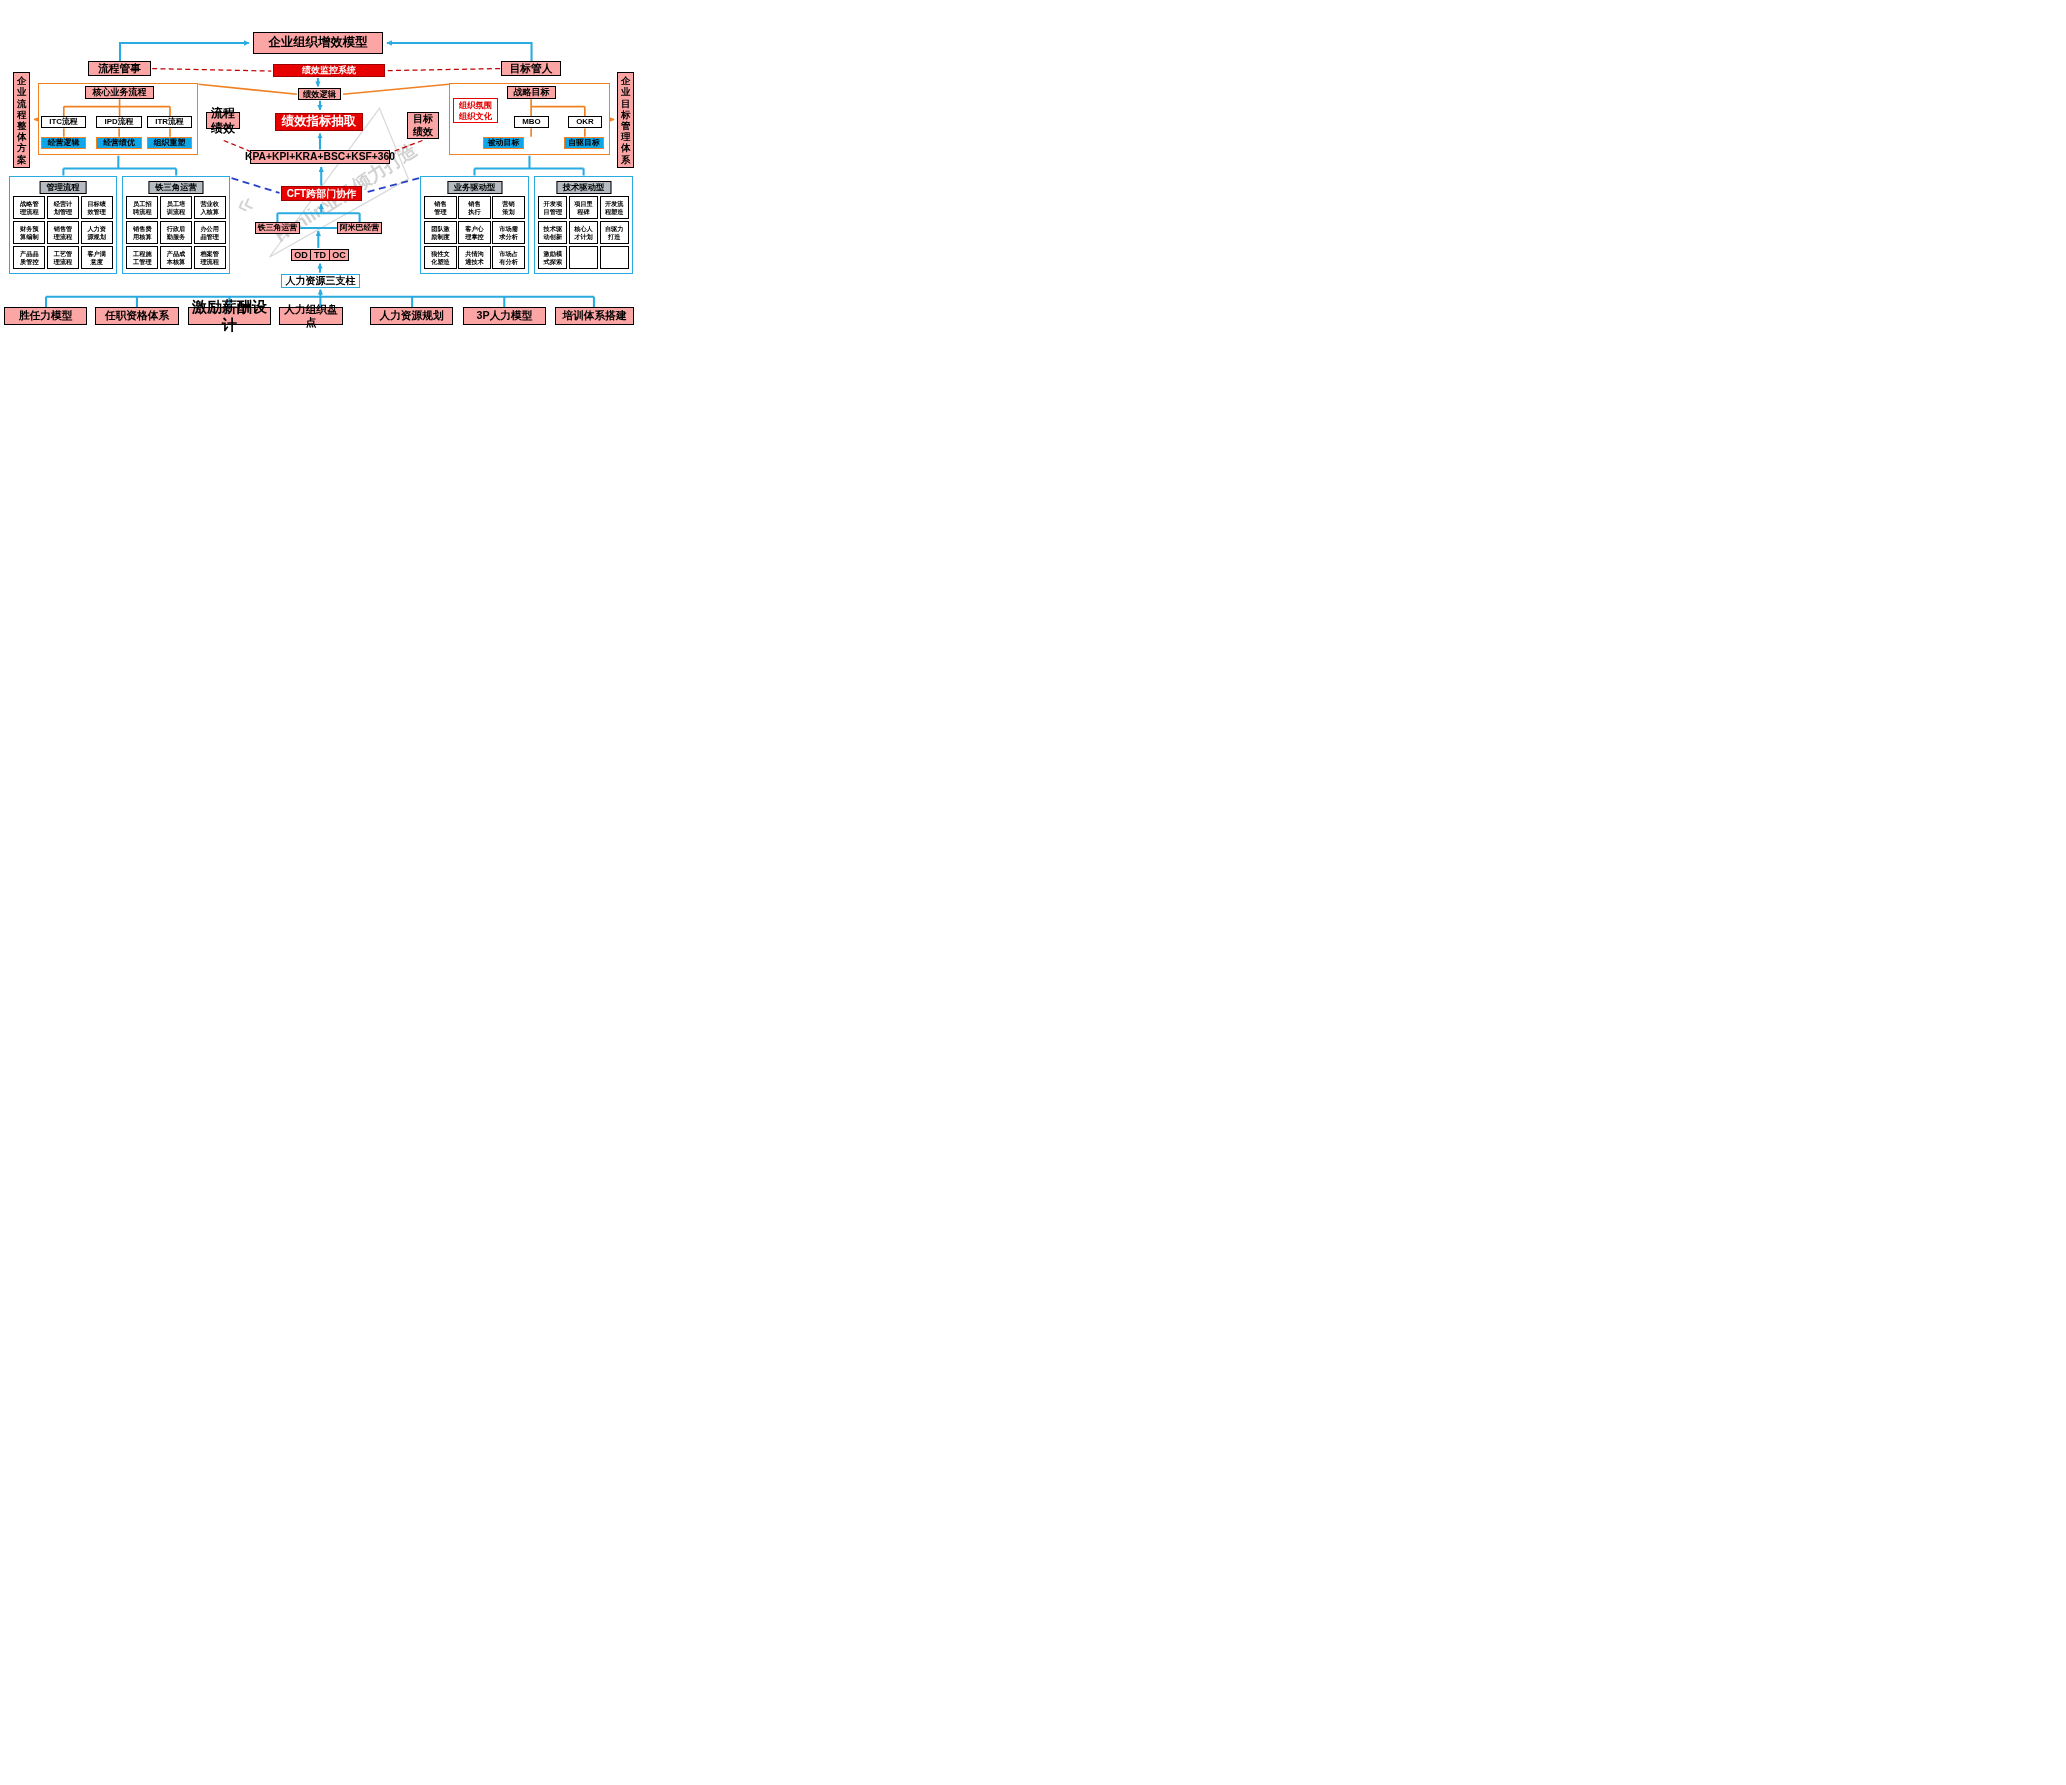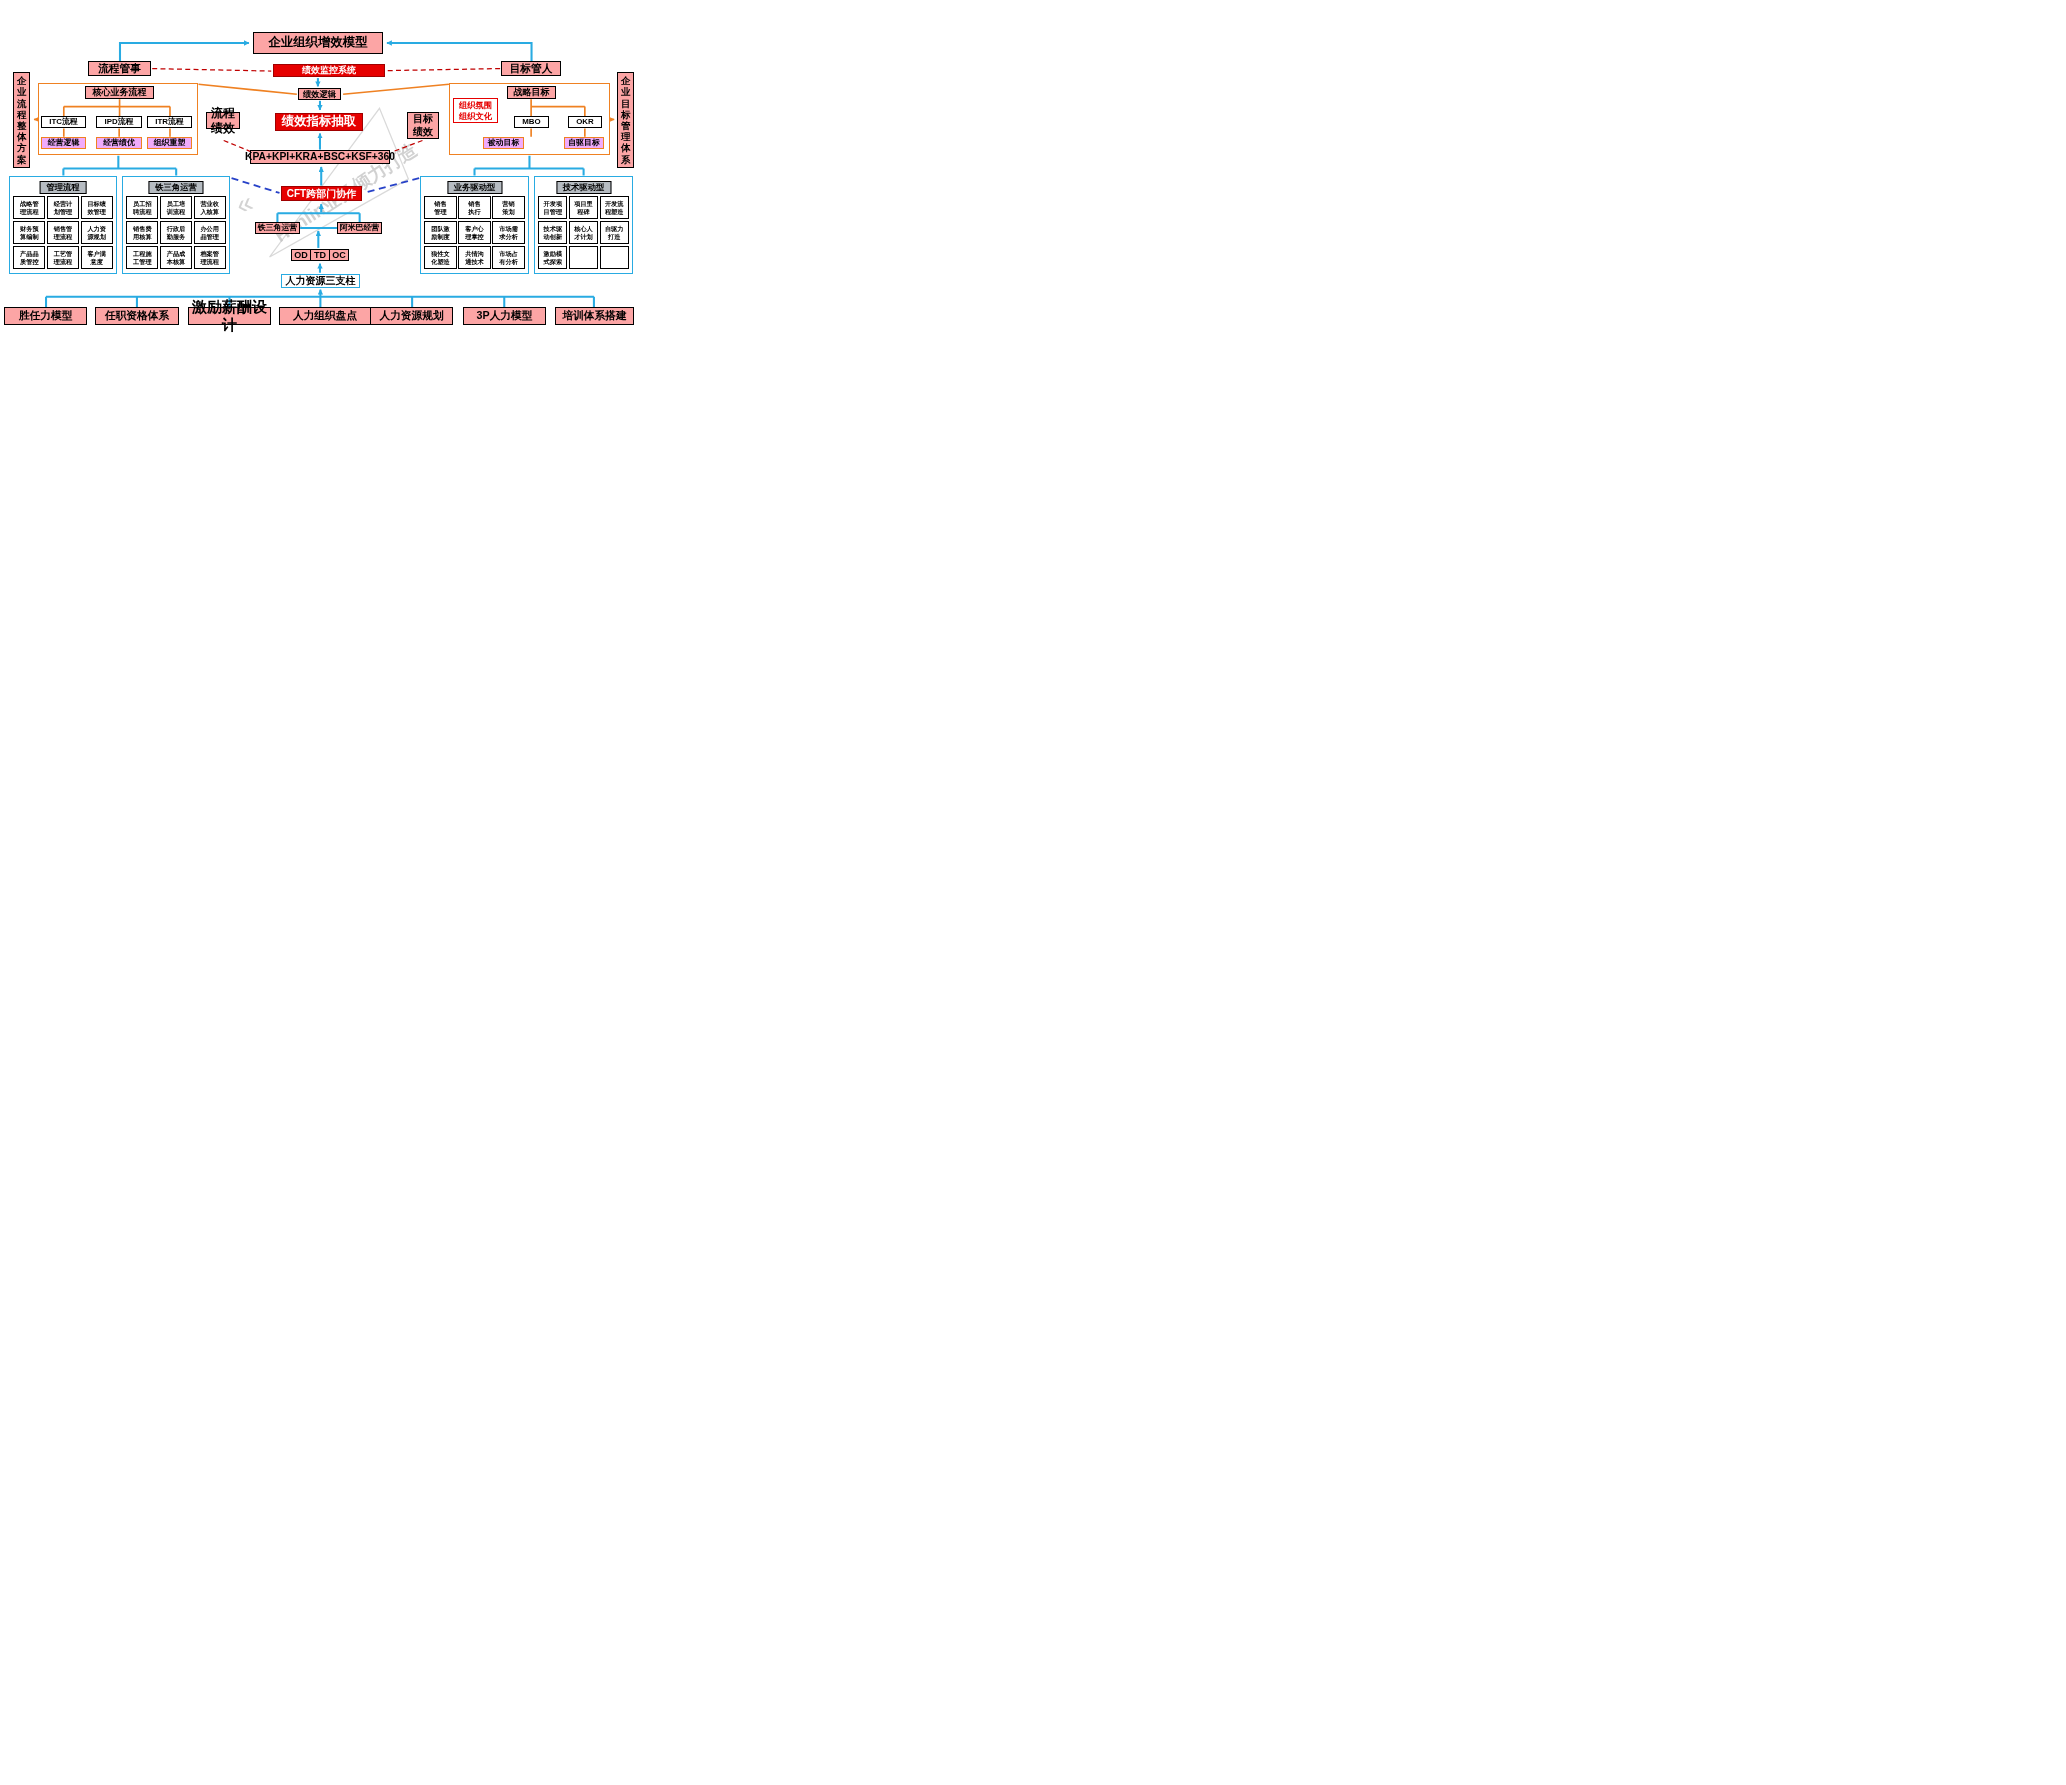--- a/index.html
+++ b/index.html
@@ -4,21 +4,21 @@
 <style>
   * { margin:0; padding:0; box-sizing:border-box; }
   html,body { background:#ffffff; font-family:"Liberation Sans","DejaVu Sans",sans-serif; }
   #stage { position:relative; width:635px; height:357px; background:#fff; overflow:hidden; }
   #wires { position:absolute; left:0; top:0; z-index:0; pointer-events:none; }
   .box { position:absolute; z-index:2; display:flex; align-items:center; justify-content:center;
          text-align:center; font-weight:700; white-space:pre-line; line-height:1.22; color:#000; }
   .gray   { background:#fca5a5; border:0.8px solid #000; }
   .redbox { background:#e60000; border:0.4px solid #a00000; color:#fff; }
   .wb     { background:#fff; border:0.8px solid #000; }
-  .wo     { background:#f0abfc; border:0.8px solid #ef8122; }
+  .wo     { background:#0ea5e9; border:0.8px solid #ef8122; }
   .wr     { background:#fff; border:1.2px solid #e60000; color:#e60000; }
   .opanel { position:absolute; z-index:1; border:1.7px solid #ef8122; background:transparent; }
   .panel  { position:absolute; z-index:2; background:#fff; border:1.2px solid #29abe2; }
   .panel-title { position:absolute; top:3.7px; left:50%; transform:translateX(-50%);
                  background:#b6bcc2; border:0.8px solid #000; font-weight:700; font-size:8.3px;
                  padding:0.4px 5.8px; white-space:nowrap; }
   .tbl { position:absolute; left:3.3px; right:3.3px; top:19px; bottom:3.7px; display:grid;
          grid-template-columns:1fr 1fr 1fr; grid-template-rows:1fr 1fr 1fr; gap:1.7px; }
   .cell { border:0.8px solid #000; background:#fff; display:flex; align-items:center; justify-content:center;
           text-align:center; font-weight:700; font-size:6.2px; line-height:1.3; white-space:pre-line; }
@@ -219,19 +219,19 @@
       <div class="cell">激励模
 式探索</div>
       <div class="cell"></div>
       <div class="cell"></div>
     </div>
   </div>
 
   <div class="box gray" style="left:4.1px;top:307px;width:83px;height:18px;font-size:10.7px">胜任力模型</div>
   <div class="box gray" style="left:95px;top:307px;width:84px;height:18px;font-size:10.7px">任职资格体系</div>
   <div class="box gray" style="left:188px;top:307px;width:83px;height:18px;font-size:15px">激励薪酬设计</div>
-  <div class="box gray" style="left:279px;top:307px;width:92px;height:18px;font-size:10.7px">人力组织盘点</div>
+  <div class="box gray" style="left:279px;top:307px;width:64px;height:18px;font-size:10.7px">人力组织盘点</div>
   <div class="box gray" style="left:370px;top:307px;width:83px;height:18px;font-size:10.7px">人力资源规划</div>
   <div class="box gray" style="left:463px;top:307px;width:83px;height:18px;font-size:10.7px">3P人力模型</div>
   <div class="box gray" style="left:555px;top:307px;width:79px;height:18px;font-size:10.7px">培训体系搭建</div>
 
 </div>
 
 
 </body></html>

